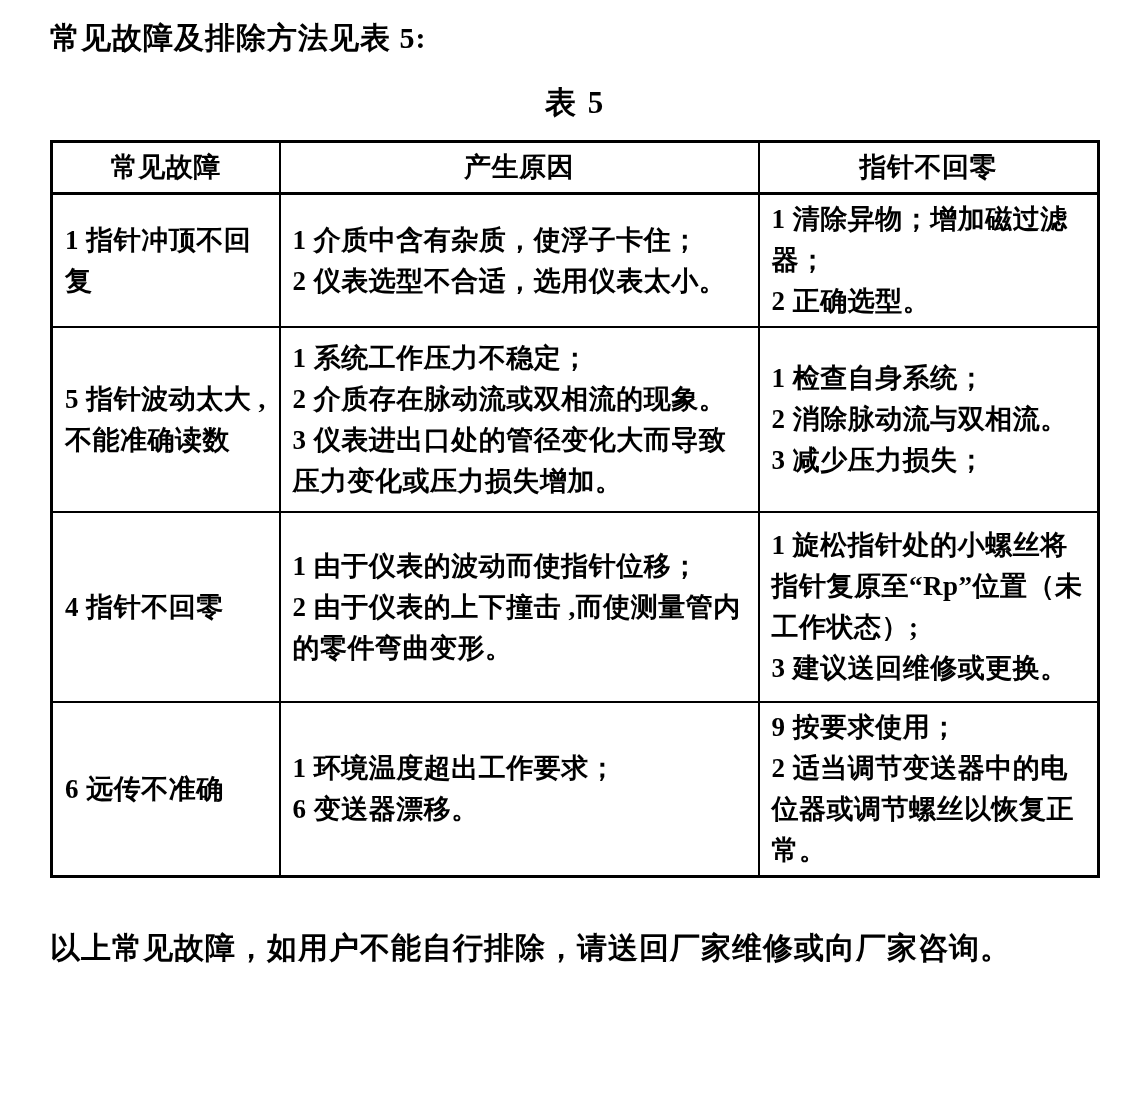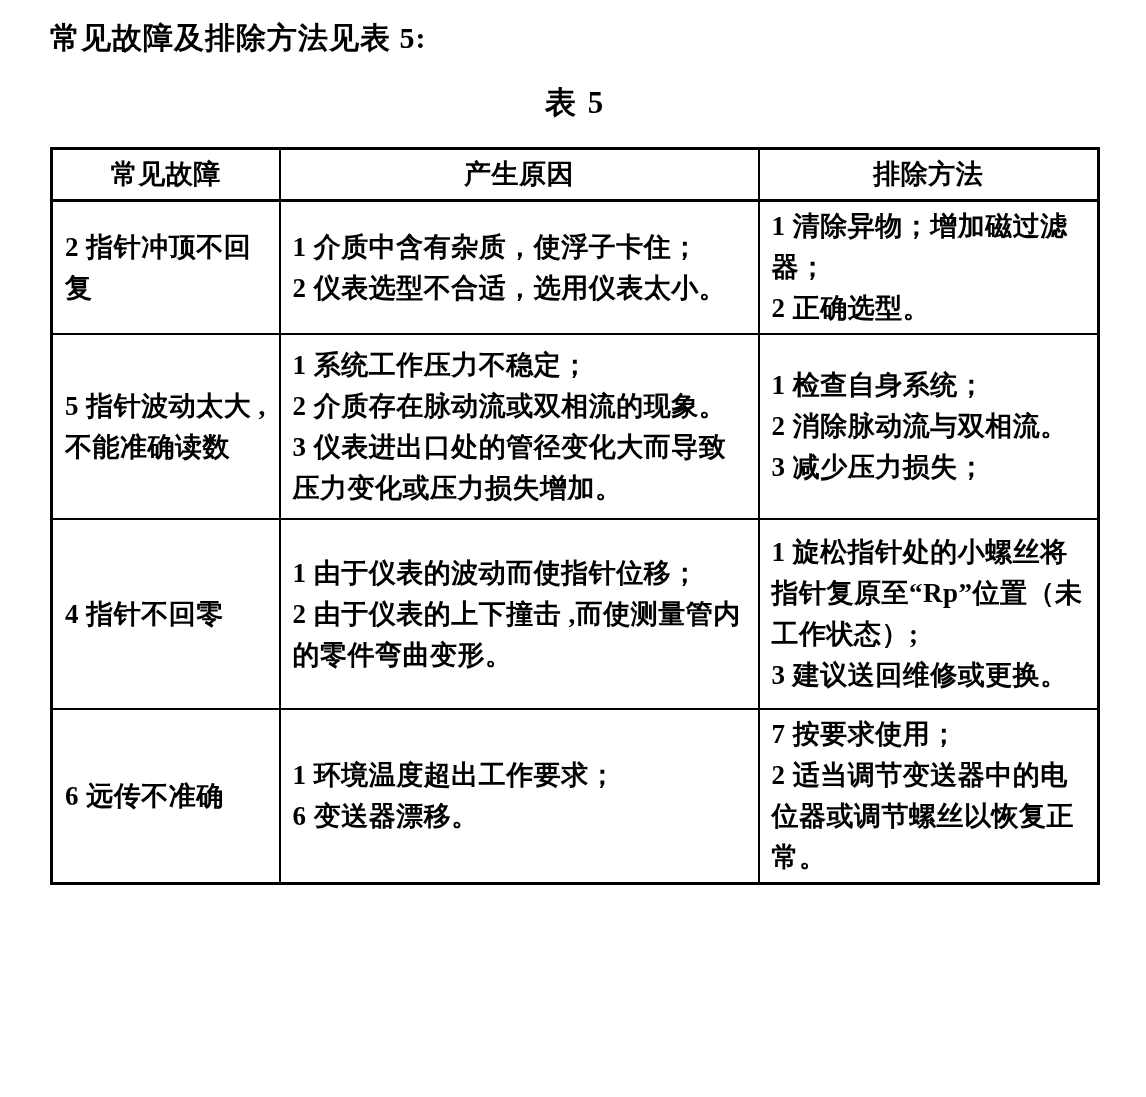--- a/index.html
+++ b/index.html
@@ -20,21 +20,21 @@
     font-size: 30px;
     font-weight: 600;
     letter-spacing: 1px;
     line-height: 44px;
   }
   .table-title {
     text-align: center;
     font-size: 31px;
     font-weight: 700;
     margin-top: 22px;
-    margin-bottom: 23px;
+    margin-bottom: 16px;
     letter-spacing: 2px;
   }
   table.fault-table {
     border-collapse: collapse;
     width: 1047px;
     table-layout: fixed;
     padding-left: 16px;
   }
   table.fault-table, table.fault-table th, table.fault-table td {
     border: 2px solid #000000;
@@ -86,26 +86,26 @@
   <table class="fault-table">
     <colgroup>
       <col class="col-fault">
       <col class="col-cause">
       <col class="col-method">
     </colgroup>
     <thead>
       <tr>
         <th>常见故障</th>
         <th>产生原因</th>
-        <th>排除方法</th>
+        <th>指针不回零</th>
       </tr>
     </thead>
     <tbody>
       <tr class="r2">
-        <td>2 指针冲顶不回复</td>
+        <td>1 指针冲顶不回复</td>
         <td>1 介质中含有杂质，使浮子卡住；
 2 仪表选型不合适，选用仪表太小。</td>
         <td>1 清除异物；增加磁过滤器；
 2 正确选型。</td>
       </tr>
       <tr class="r3">
         <td>5 指针波动太大 ,不能准确读数</td>
         <td>1 系统工作压力不稳定；
 2 介质存在脉动流或双相流的现象。
 3 仪表进出口处的管径变化大而导致压力变化或压力损失增加。</td>
@@ -117,20 +117,21 @@
         <td>4 指针不回零</td>
         <td>1 由于仪表的波动而使指针位移；
 2 由于仪表的上下撞击 ,而使测量管内的零件弯曲变形。</td>
         <td>1 旋松指针处的小螺丝将指针复原至“Rp”位置（未工作状态）;
 3 建议送回维修或更换。</td>
       </tr>
       <tr class="r5">
         <td>6 远传不准确</td>
         <td>1 环境温度超出工作要求；
 6 变送器漂移。</td>
-        <td>7 按要求使用；
+        <td>9 按要求使用；
 2 适当调节变送器中的电位器或调节螺丝以恢复正常。</td>
       </tr>
     </tbody>
   </table>
 
+  <p class="footer">以上常见故障，如用户不能自行排除，请送回厂家维修或向厂家咨询。</p>
 
 </div>
 
 </body></html>

